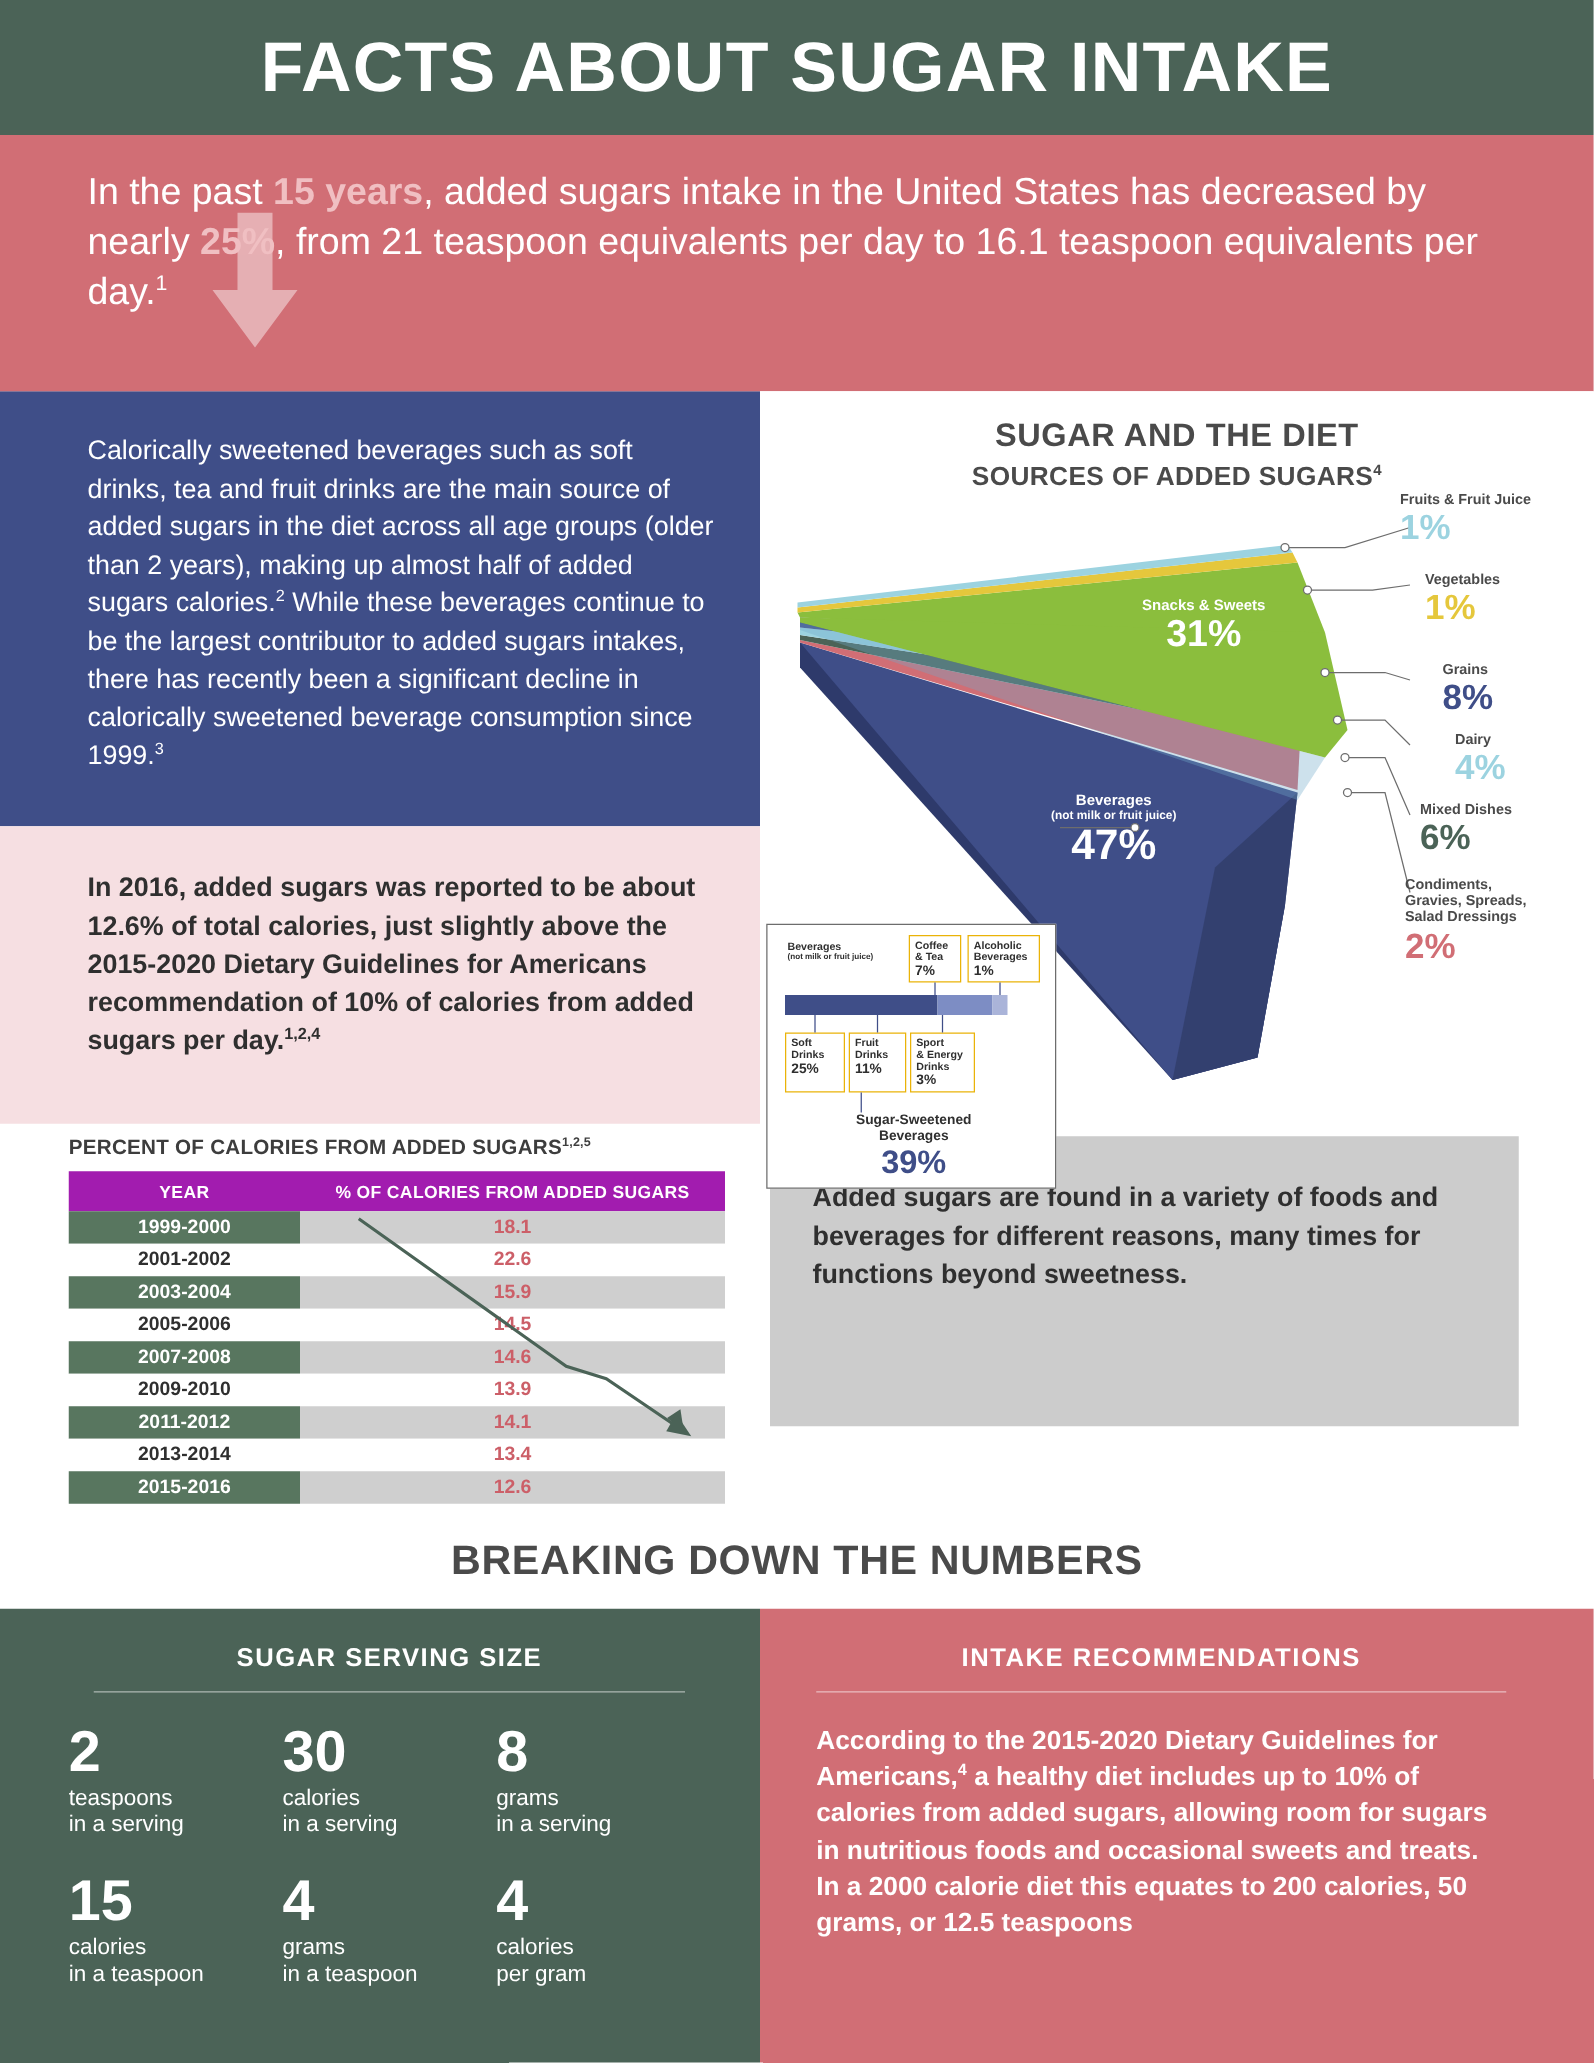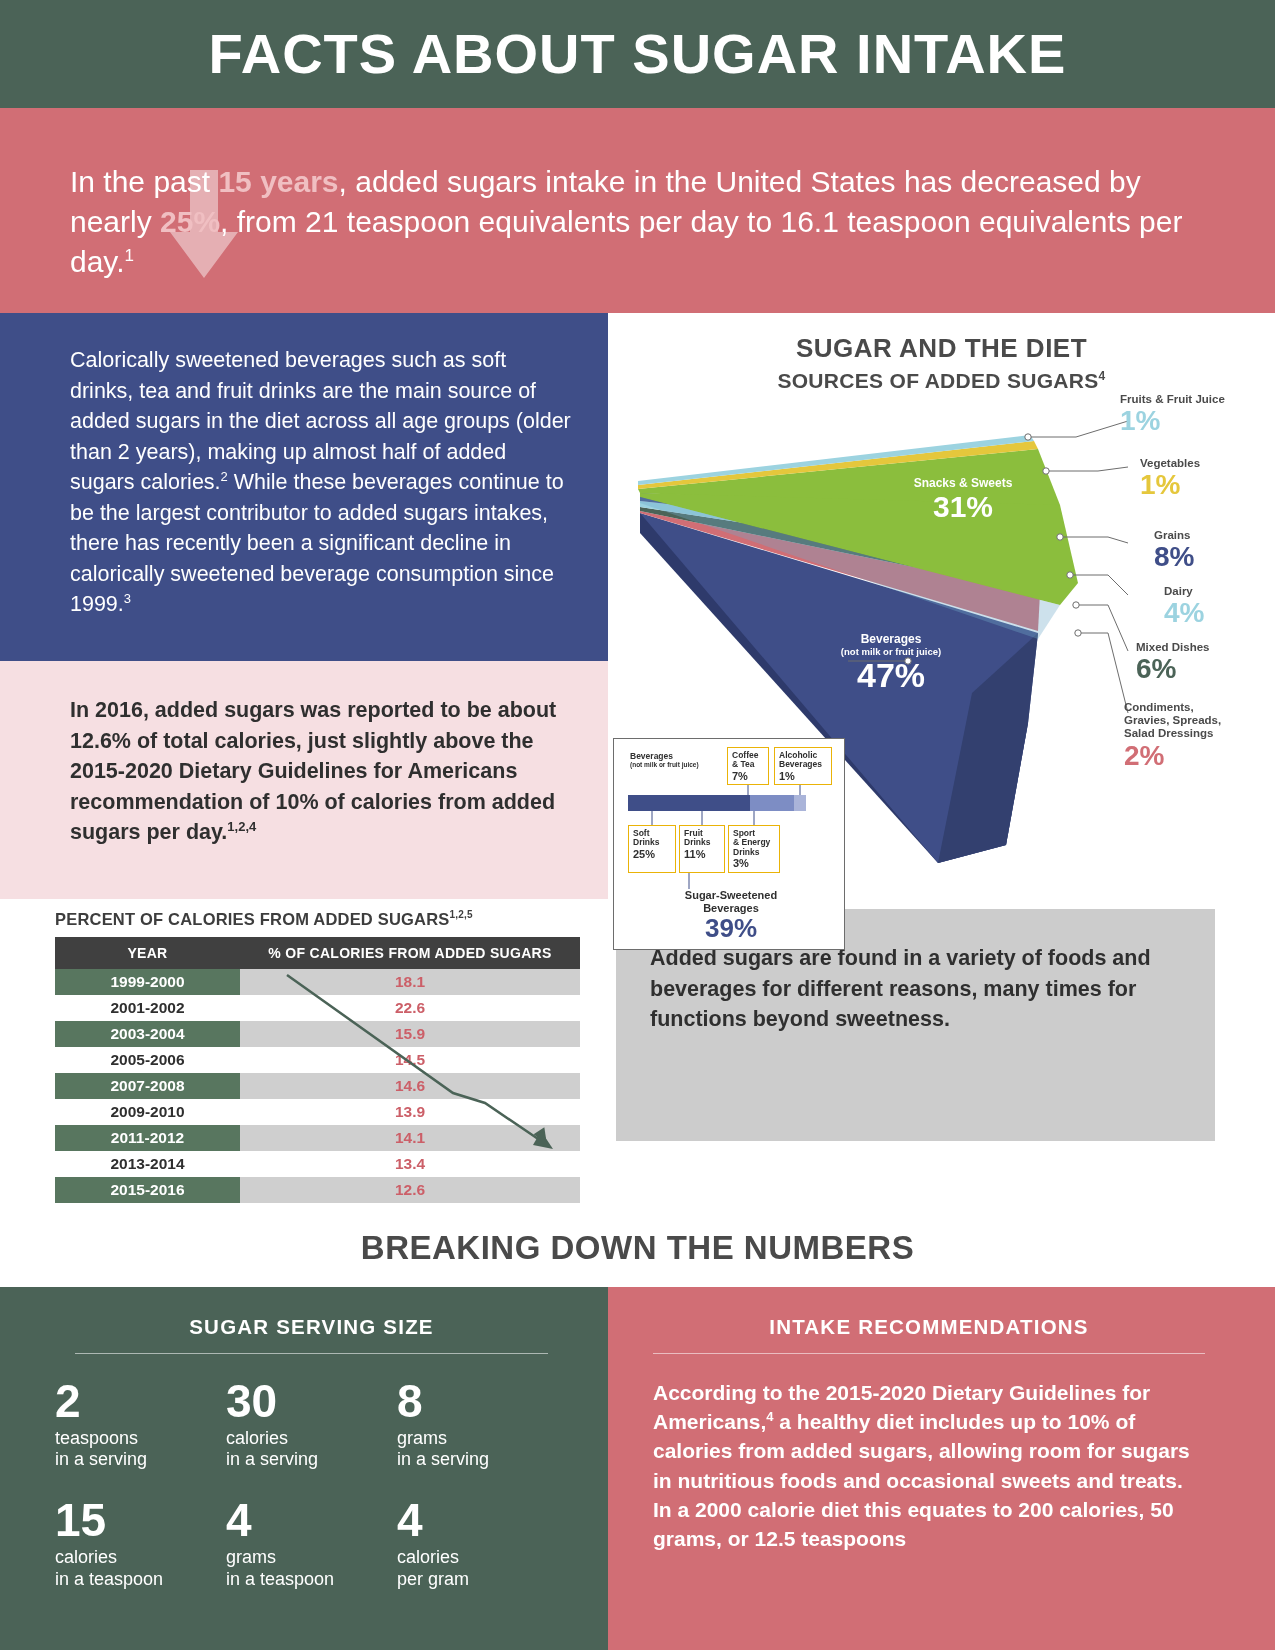--- a/index.html
+++ b/index.html
@@ -35,21 +35,20 @@
     padding: 26px 70px 0 70px;
     position: relative;
     overflow: hidden;
   }
   .intro-text {
     color: #ffffff;
     font-size: 30px;
     line-height: 1.33;
     position: relative;
     z-index: 2;
-    margin-top: 28px;
   }
   .intro-hl {
     color: #f0bfc2;
     font-weight: bold;
   }
   .intro-sup { font-size: 17px; vertical-align: super; }
   .down-arrow {
     position: absolute;
     left: 168px;
     top: 62px;
@@ -192,21 +191,21 @@
     margin-bottom: 8px;
   }
   .tbl-title sup { font-size: 10px; }
 
   table.calories {
     border-collapse: collapse;
     width: 525px;
     position: relative;
   }
   table.calories th {
-    background: #404040;
+    background: #a21caf;
     color: #ffffff;
     font-size: 14px;
     font-weight: bold;
     padding: 8px 0;
     letter-spacing: 0.3px;
   }
   table.calories th.year-col { width: 185px; }
   table.calories td {
     font-size: 15.5px;
     font-weight: bold;

